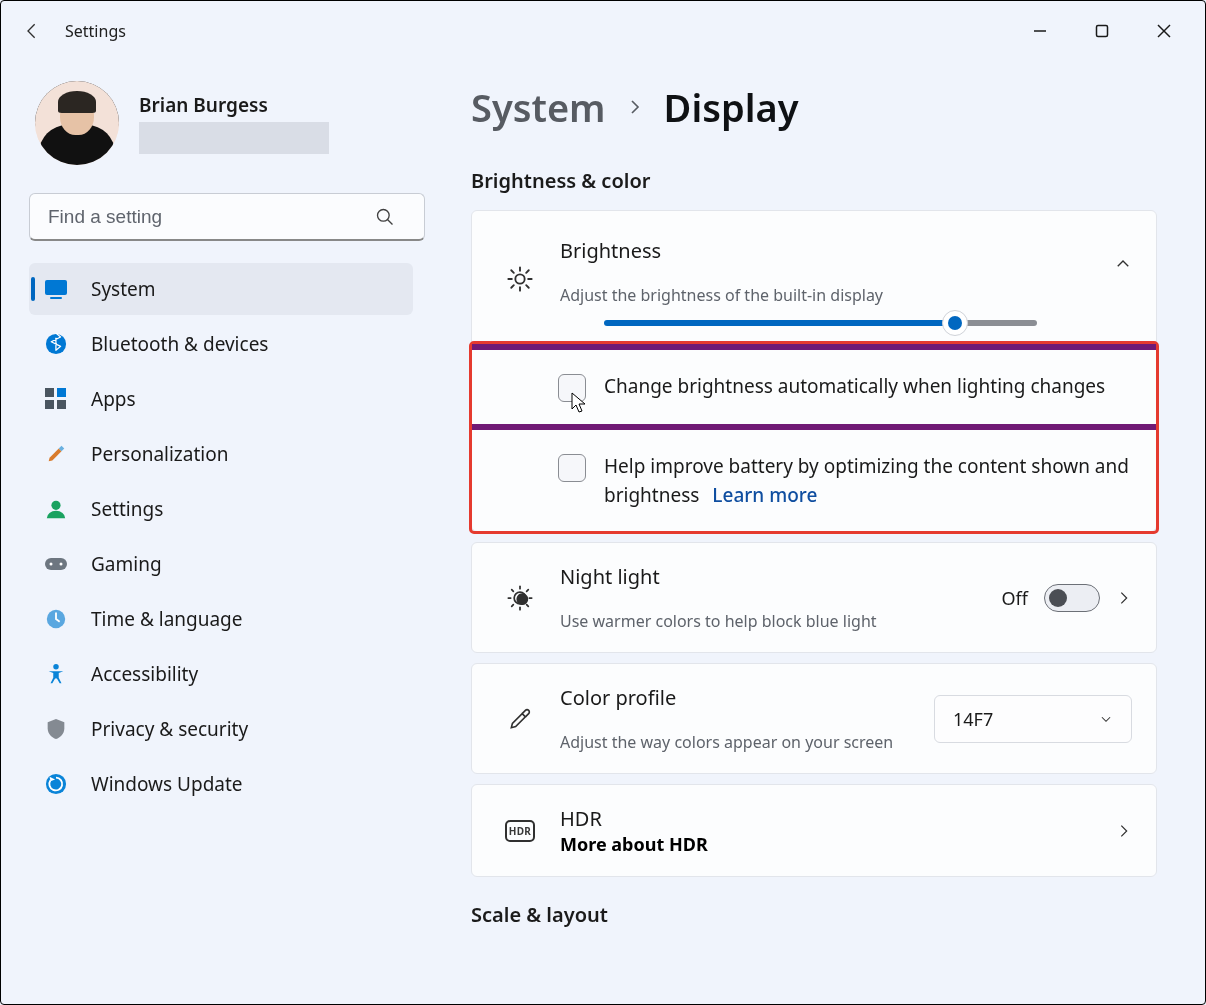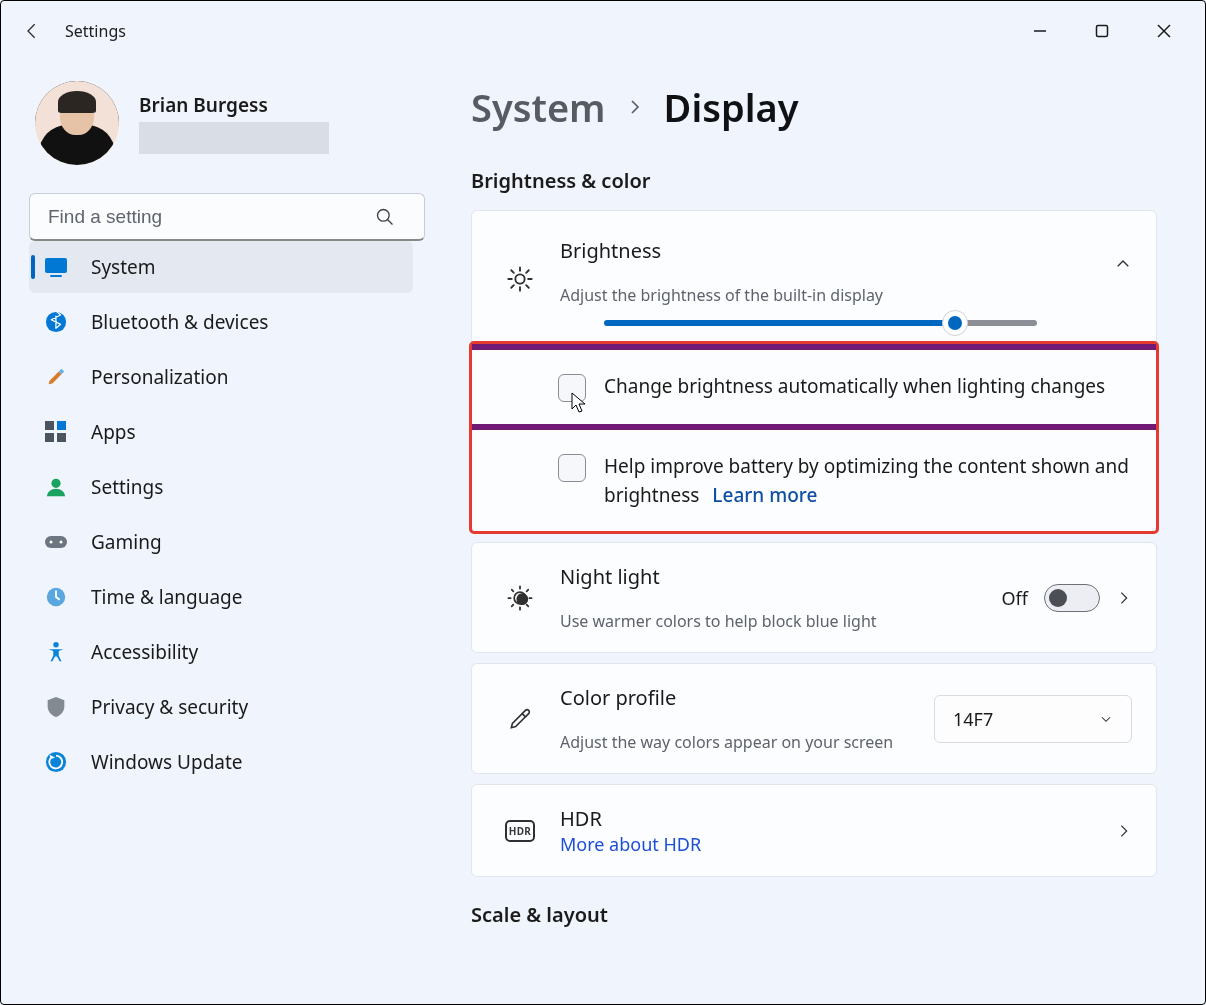--- a/index.html
+++ b/index.html
@@ -89,20 +89,21 @@
   .avatar-body { position:absolute; bottom:-10px; left:4px; right:4px; height:50px; background:#111; border-radius:28px 28px 0 0; }
   .user-name { font-size: 19px; font-weight: 600; color:#1a1a1a; }
   .user-email {
     width: 190px; height: 32px;
     background: #d9dde6;
     margin-top: 4px;
   }
   
   .search-wrap {
     position: relative;
+    margin-bottom: 22px;
   }
   .search-input {
     width: 396px;
     height: 48px;
     border: 1px solid #c8ccd4;
     border-bottom: 2px solid #888;
     border-radius: 6px;
     padding: 0 46px 0 18px;
     font-size: 19px;
     background: #fbfcfe;
@@ -254,21 +255,21 @@
   }
 
   .hdr-badge {
     width: 30px; height: 22px;
     border: 2px solid #303030;
     border-radius: 5px;
     display:flex; align-items:center; justify-content:center;
     font-size: 10px; font-weight: 700;
     letter-spacing: 0.3px;
   }
-  .link-text { color:#1d4ed8; font-size:18px; font-weight:400; cursor:pointer; }
+  .link-text { color:#000000; font-size:18px; font-weight:700; cursor:pointer; }
 
   .cursor-overlay {
     position: absolute;
     width: 18px; height: 22px;
     pointer-events: none;
   }
 
   
   svg { display:block; }
 </style>
@@ -343,37 +344,37 @@
         <span class="nav-icon">
           <svg width="22" height="22" viewBox="0 0 24 24">
               <circle cx="12" cy="12" r="11" fill="#0078d4"></circle>
               <path d="M12 4v16l6-5-12-6 12-6-6-5" fill="none" stroke="#fff" stroke-width="1.6" stroke-linejoin="round" transform="translate(0 1) scale(0.85) translate(2 1)"></path>
             </svg>
         </span>
         <span class="nav-label">Bluetooth &amp; devices</span>
       </div>
       <div class="nav-item">
         <span class="nav-icon">
-          <svg width="22" height="22" viewBox="0 0 24 24">
-              <path fill="#d97b2c" d="M4 20l4-1 10-10-3-3L5 16z"></path>
-              <path fill="#6ab0e0" d="M15 3l3 3 3-3-3-3z" transform="translate(0 3)"></path>
-            </svg>
-        </span>
-        <span class="nav-label">Personalization</span>
-      </div>
-      <div class="nav-item">
-        <span class="nav-icon">
           <svg width="22" height="22" viewBox="0 0 22 22">
               <rect x="0" y="0" width="9" height="9" fill="#4a5560"></rect>
               <rect x="12" y="0" width="9" height="9" fill="#0078d4"></rect>
               <rect x="0" y="12" width="9" height="9" fill="#4a5560"></rect>
               <rect x="12" y="12" width="9" height="9" fill="#4a5560"></rect>
             </svg>
         </span>
         <span class="nav-label">Apps</span>
+      </div>
+      <div class="nav-item">
+        <span class="nav-icon">
+          <svg width="22" height="22" viewBox="0 0 24 24">
+              <path fill="#d97b2c" d="M4 20l4-1 10-10-3-3L5 16z"></path>
+              <path fill="#6ab0e0" d="M15 3l3 3 3-3-3-3z" transform="translate(0 3)"></path>
+            </svg>
+        </span>
+        <span class="nav-label">Personalization</span>
       </div>
       <div class="nav-item">
         <span class="nav-icon">
           <svg width="22" height="22" viewBox="0 0 24 24" fill="#1aa260">
               <circle cx="12" cy="8" r="5"></circle>
               <path d="M2 22a10 8 0 0120 0z"></path>
             </svg>
         </span>
         <span class="nav-label">Settings</span>
       </div>

